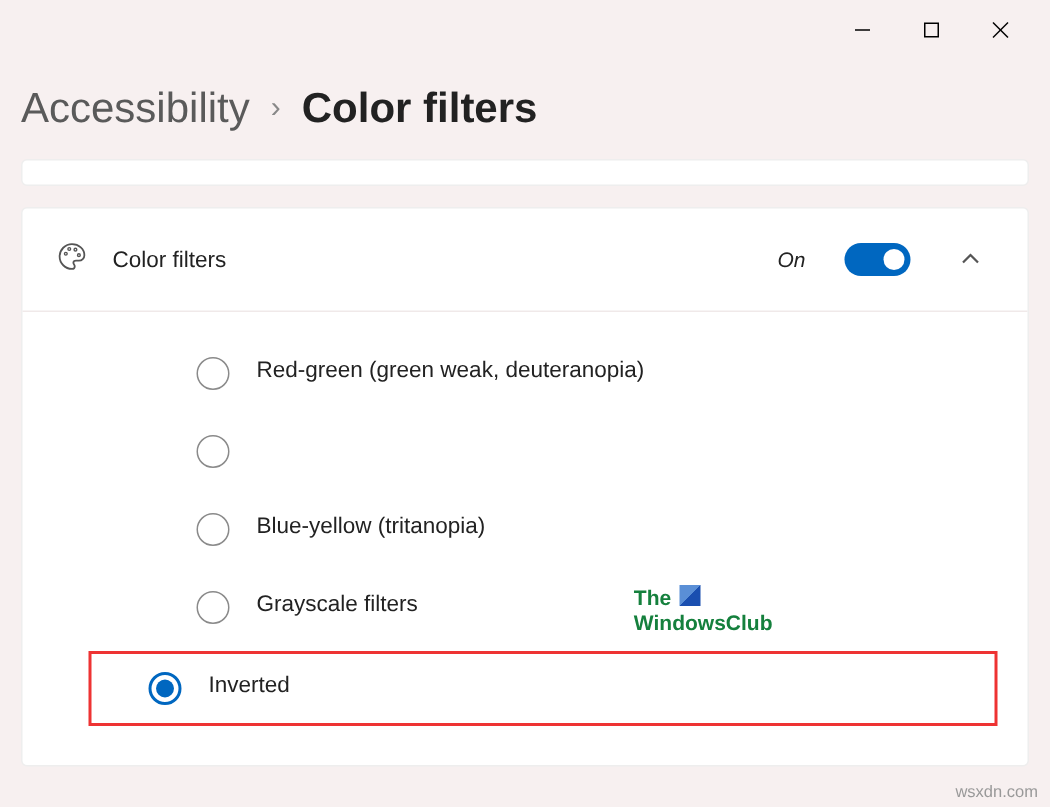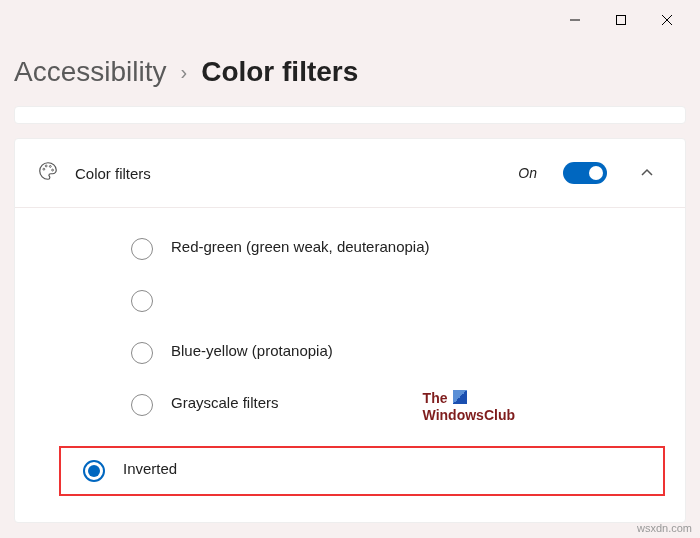--- a/index.html
+++ b/index.html
@@ -98,22 +98,22 @@
     .options { padding: 12px 0 20px 0; }
     .option {
       display: flex;
       align-items: flex-start;
       gap: 18px;
       padding: 12px 0 12px 72px;
       margin: 6px 20px 6px 44px;
     }
     .option.highlight {
       border: 2px solid #e33;
-      margin: 18px 20px 6px 44px;
-      padding: 12px 0 12px 22px;
+      margin: 6px 20px 6px 44px;
+      padding: 12px 0 12px 38px;
     }
     .radio {
       width: 22px;
       height: 22px;
       border-radius: 50%;
       border: 1.5px solid #8a8a8a;
       flex-shrink: 0;
       display: flex;
       align-items: center;
       justify-content: center;
@@ -125,21 +125,21 @@
       border-radius: 50%;
       background: #0067c0;
     }
     .option-label { font-size: 15px; color: #222; }
     .watermark {
       position: absolute;
       right: 185px;
       top: 390px;
       font-size: 14px;
       font-weight: 600;
-      color: #7f1d1d;
+      color: #15803d;
       line-height: 1.2;
     }
     .watermark .sq {
       display: inline-block;
       width: 14px;
       height: 14px;
       background: linear-gradient(135deg, #5a8fd6 50%, #1a4fb0 50%);
       margin-left: 6px;
       vertical-align: top;
     }
@@ -211,21 +211,21 @@
     <div class="options">
       <div class="option">
         <span class="radio"></span>
         <span class="option-label">Red-green (green weak, deuteranopia)</span>
       </div>
       <div class="option">
         <span class="radio"></span>
       </div>
       <div class="option">
         <span class="radio"></span>
-        <span class="option-label">Blue-yellow (protanopia)</span>
+        <span class="option-label">Blue-yellow (tritanopia)</span>
       </div>
       <div class="option">
         <span class="radio"></span>
         <span class="option-label">Grayscale filters</span>
       </div>
       <div class="option highlight">
         <span class="radio selected">
             <span class="dot"></span>
           </span>
         <span class="option-label">Inverted</span>

